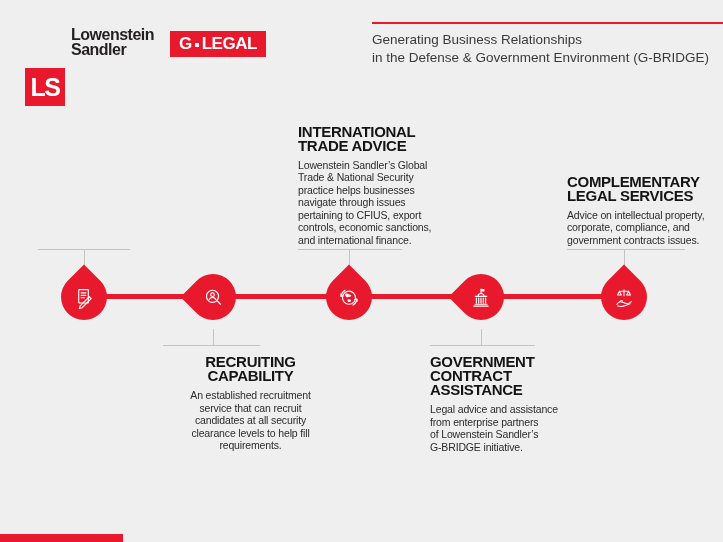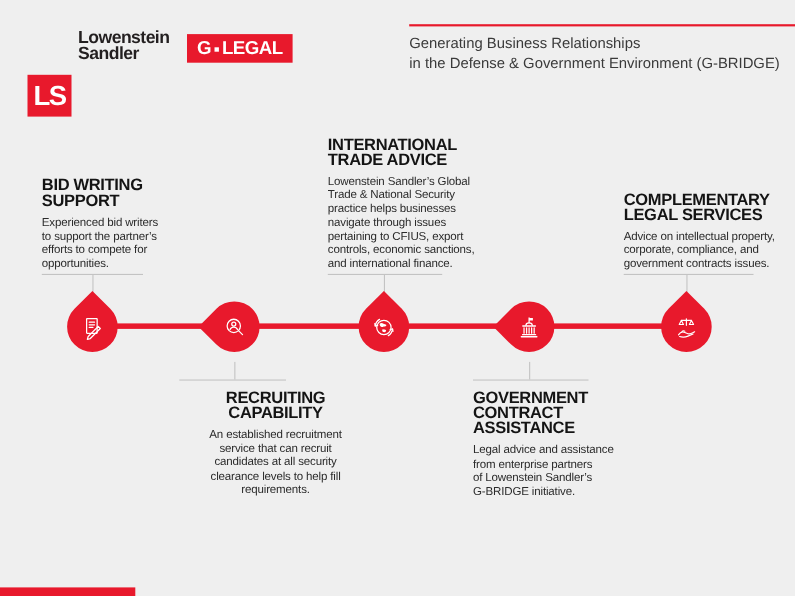--- a/index.html
+++ b/index.html
@@ -79,28 +79,20 @@
     <span>G</span>
     <span class="sqdot"></span>
     <span>LEGAL</span>
   </div>
   <div class="header-rule"></div>
   <div class="slide-title">
     <div>Generating Business Relationships</div>
     <div>in the Defense &amp; Government Environment (G-BRIDGE)</div>
   </div>
 
-  <div class="block b1">
-    <h3 class="mtitle">BID WRITING
-SUPPORT</h3>
-    <p class="mbody">Experienced bid writers
-to support the partner’s
-efforts to compete for
-opportunities.</p>
-  </div>
   <div class="block b2">
     <h3 class="mtitle">RECRUITING
 CAPABILITY</h3>
     <p class="mbody">An established recruitment
 service that can recruit
 candidates at all security
 clearance levels to help fill
 requirements.</p>
   </div>
   <div class="block b4">

